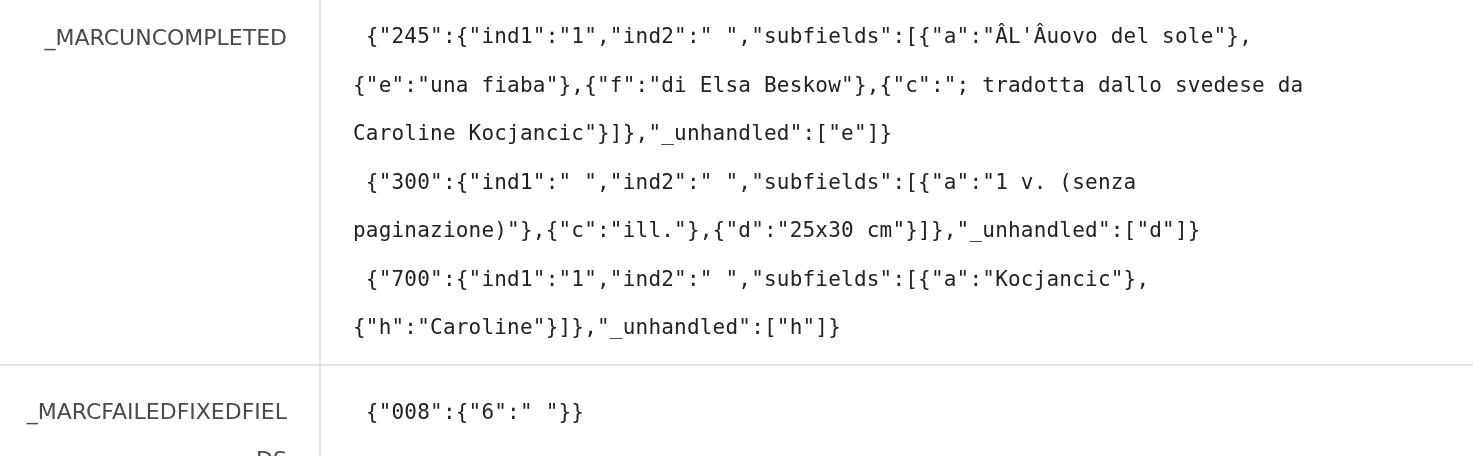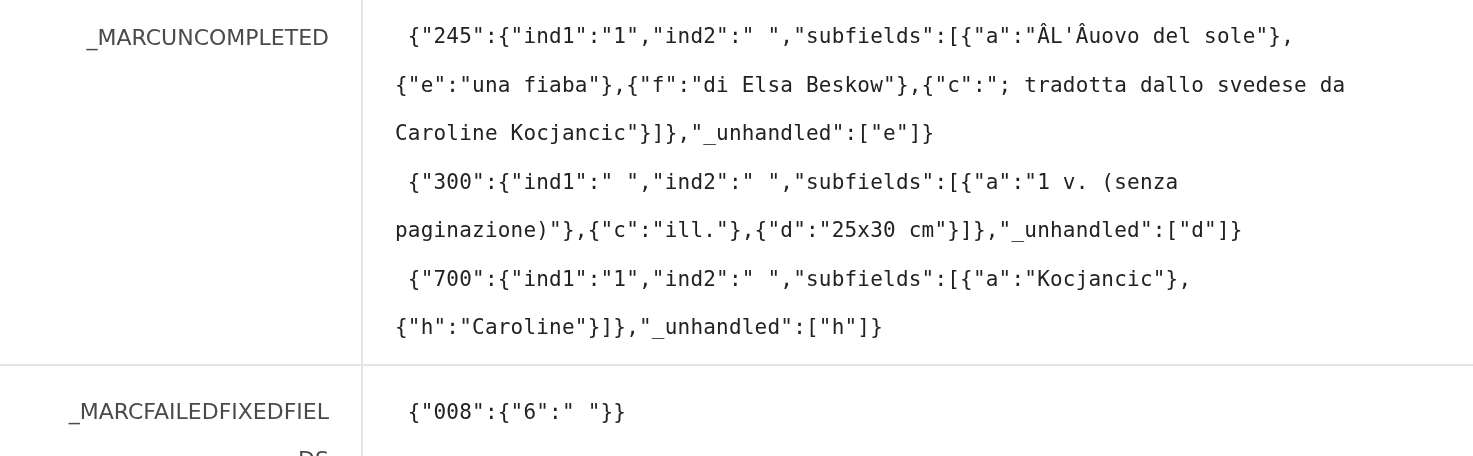--- a/index.html
+++ b/index.html
@@ -4,21 +4,21 @@
 <style>
   html, body { margin: 0; padding: 0; background: #ffffff; }
   body { width: 1473px; height: 456px; overflow: hidden; }
   table.fields {
     border-collapse: collapse;
     width: 1473px;
     table-layout: fixed;
   }
   td { vertical-align: top; padding: 0; }
   td.key {
-    width: 362px;
+    width: 320px;
     border-right: 2px solid #e4e4e4;
     text-align: right;
     font-family: "DejaVu Sans", sans-serif;
     font-size: 22px;
     color: #4a4a4a;
     line-height: 48px;
     padding: 14px 32px 0 0;
     box-sizing: border-box;
     word-break: break-all;
   }

